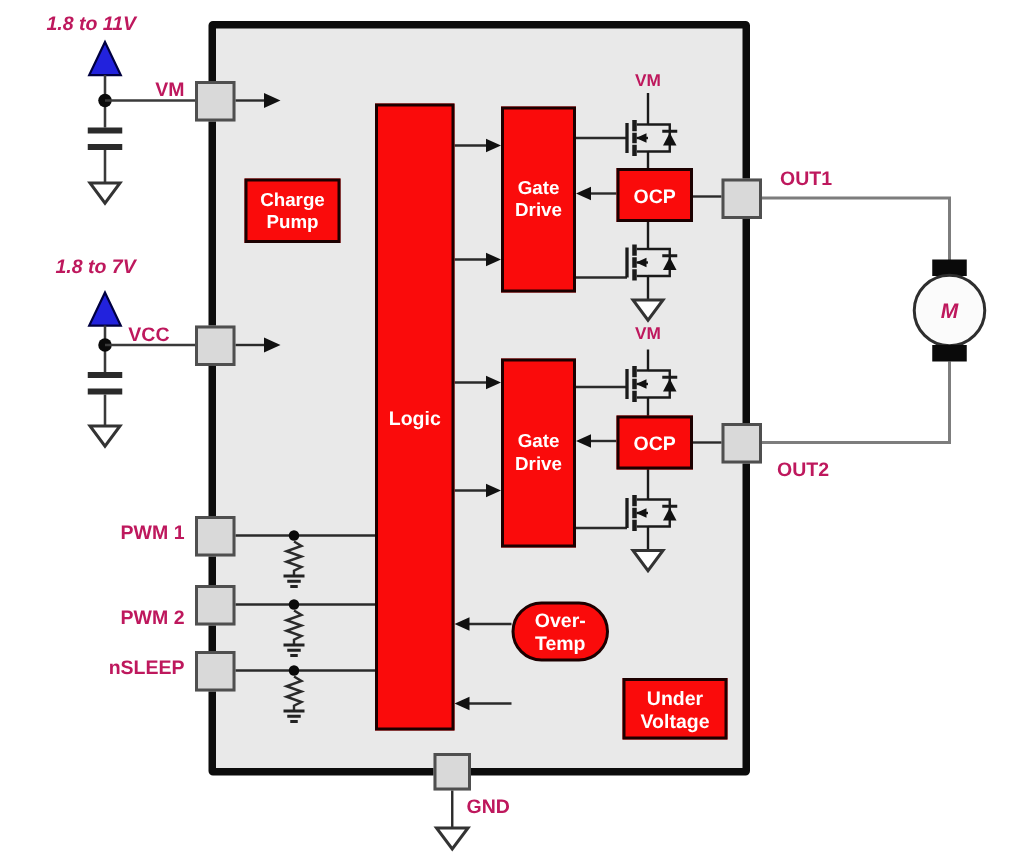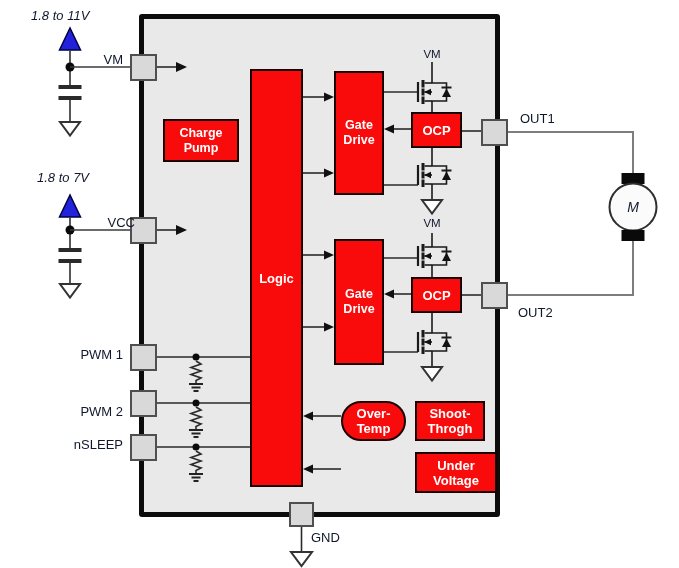--- a/index.html
+++ b/index.html
@@ -9,21 +9,21 @@
   .ic-body{position:absolute;left:139px;top:14px;width:361px;height:503px;
        background:var(--ic-fill,#e9e9e9);border:5px solid #0c0c0c;border-radius:3px;
        box-sizing:border-box;z-index:0;}
   svg.wires{position:absolute;left:0;top:0;z-index:1;}
   .block{position:absolute;z-index:2;background:var(--block-red,#fa0b0b);
        border:2px solid #1c0000;color:#ffffff;font-weight:bold;font-size:13px;
        line-height:15px;display:flex;align-items:center;justify-content:center;
        text-align:center;box-sizing:border-box;}
   .pin{position:absolute;z-index:2;background:var(--pin-fill,#d9d9d9);
        border:2px solid #4f4f4f;box-sizing:border-box;}
-  .lbl{position:absolute;z-index:3;font-weight:normal;font-size:13px;color:#0f172a;
+  .lbl{position:absolute;z-index:3;font-weight:bold;font-size:13px;color:#be185d;
        white-space:nowrap;}
   .lbl.right{text-align:right;}
   .lbl.italic{font-style:italic;}
   .lbl.small{font-size:11.5px;}
   .lbl.center{text-align:center;white-space:nowrap;}
   .wire{stroke:#3a3a3a;stroke-width:1.7;fill:none;}
   .wire-thin{stroke:#2a2a2a;stroke-width:1.6;fill:none;}
   .wire-gray{stroke:var(--wire-gray,#7d7d7d);stroke-width:2;fill:none;}
   .plate{stroke:#2a2a2a;stroke-width:4;fill:none;}
   .head{fill:#111111;stroke:none;}
@@ -213,43 +213,42 @@
       <circle cx="633" cy="207" r="23.5" fill="#fbfbfb" stroke="#2e2e2e" stroke-width="2"></circle>
       <rect x="621.5" y="230" width="23" height="11" fill="#0a0a0a"></rect>
     </g>
 
     <g>
       <line class="wire-thin" x1="301.5" y1="526" x2="301.5" y2="552"></line>
       <polygon class="gnd-tri" points="291,552 312,552 301.5,566"></polygon>
     </g>
   </svg>
 
-  <div class="block" style="left:163px;top:119px;width:76px;height:43px;font-size:12.5px;">Charge Pump</div>
+  <div class="block" style="left:163px;top:119px;width:64px;height:43px;font-size:12.5px;">Charge Pump</div>
   <div class="block" style="left:250px;top:59px;width:53px;height:418px;margin-top:10px;">Logic</div>
   <div class="block" style="left:334px;top:71px;width:50px;height:124px;font-size:12.5px;">Gate Drive</div>
   <div class="block" style="left:334px;top:239px;width:50px;height:126px;font-size:12.5px;">Gate Drive</div>
   <div class="block" style="left:411px;top:112px;width:51px;height:36px;">OCP</div>
   <div class="block" style="left:411px;top:277px;width:51px;height:36px;">OCP</div>
   <div class="block" style="left:341px;top:401px;width:65px;height:40px;border-radius:20px;">Over-Temp</div>
-  <div class="block" style="left:415px;top:401px;width:70px;height:40px;">Shoot-Throgh</div>
-  <div class="block" style="left:415px;top:452px;width:82px;height:41px;">Under Voltage</div>
+  <div class="block" style="left:415px;top:452px;width:70px;height:41px;">Under Voltage</div>
 
   <div class="pin" style="left:130px;top:54px;width:27px;height:27px;"></div>
   <div class="pin" style="left:130px;top:217px;width:27px;height:27px;"></div>
   <div class="pin" style="left:130px;top:344px;width:27px;height:27px;"></div>
   <div class="pin" style="left:130px;top:390px;width:27px;height:27px;"></div>
   <div class="pin" style="left:130px;top:434px;width:27px;height:27px;"></div>
   <div class="pin" style="left:481px;top:119px;width:27px;height:27px;"></div>
   <div class="pin" style="left:481px;top:282px;width:27px;height:27px;"></div>
   <div class="pin" style="left:289px;top:502px;width:25px;height:25px;"></div>
 
   <div class="lbl italic" style="left:31px;top:8px;">1.8 to 11V</div>
   <div class="lbl italic" style="left:37px;top:170px;">1.8 to 7V</div>
   <div class="lbl right" style="left:85px;top:52px;width:38px;">VM</div>
-  <div class="lbl right" style="left:90px;top:215px;width:45px;">VCC</div>
+  <div class="lbl right" style="left:68px;top:215px;width:45px;">VCC</div>
   <div class="lbl right" style="left:55px;top:347px;width:68px;">PWM 1</div>
   <div class="lbl right" style="left:55px;top:404px;width:68px;">PWM 2</div>
   <div class="lbl right" style="left:48px;top:437px;width:75px;">nSLEEP</div>
   <div class="lbl" style="left:520px;top:111px;">OUT1</div>
   <div class="lbl" style="left:518px;top:266px;margin-top:39px;">OUT2</div>
   <div class="lbl" style="left:311px;top:530px;">GND</div>
   <div class="lbl small center" style="left:419px;top:48px;width:26px;">VM</div>
   <div class="lbl small center" style="left:419px;top:217px;width:26px;">VM</div>
   <div class="lbl italic center" style="left:622px;top:199px;width:22px;font-size:14px;">M</div>
 

